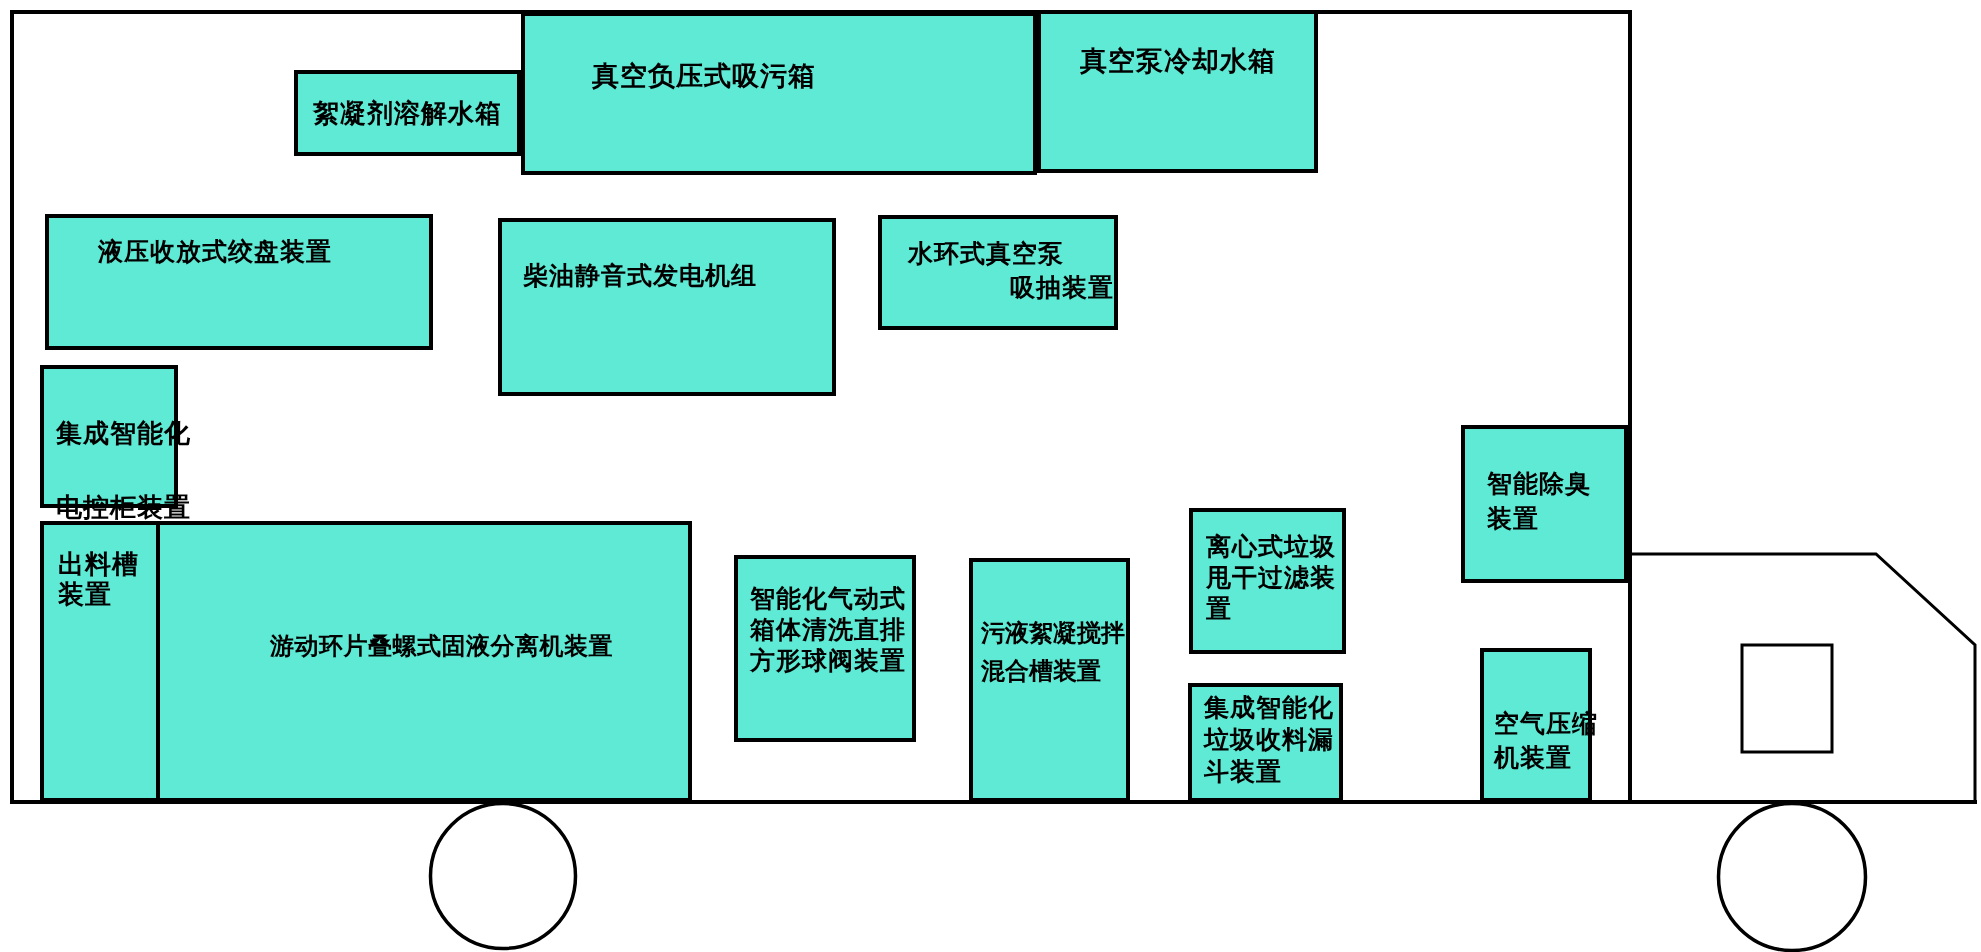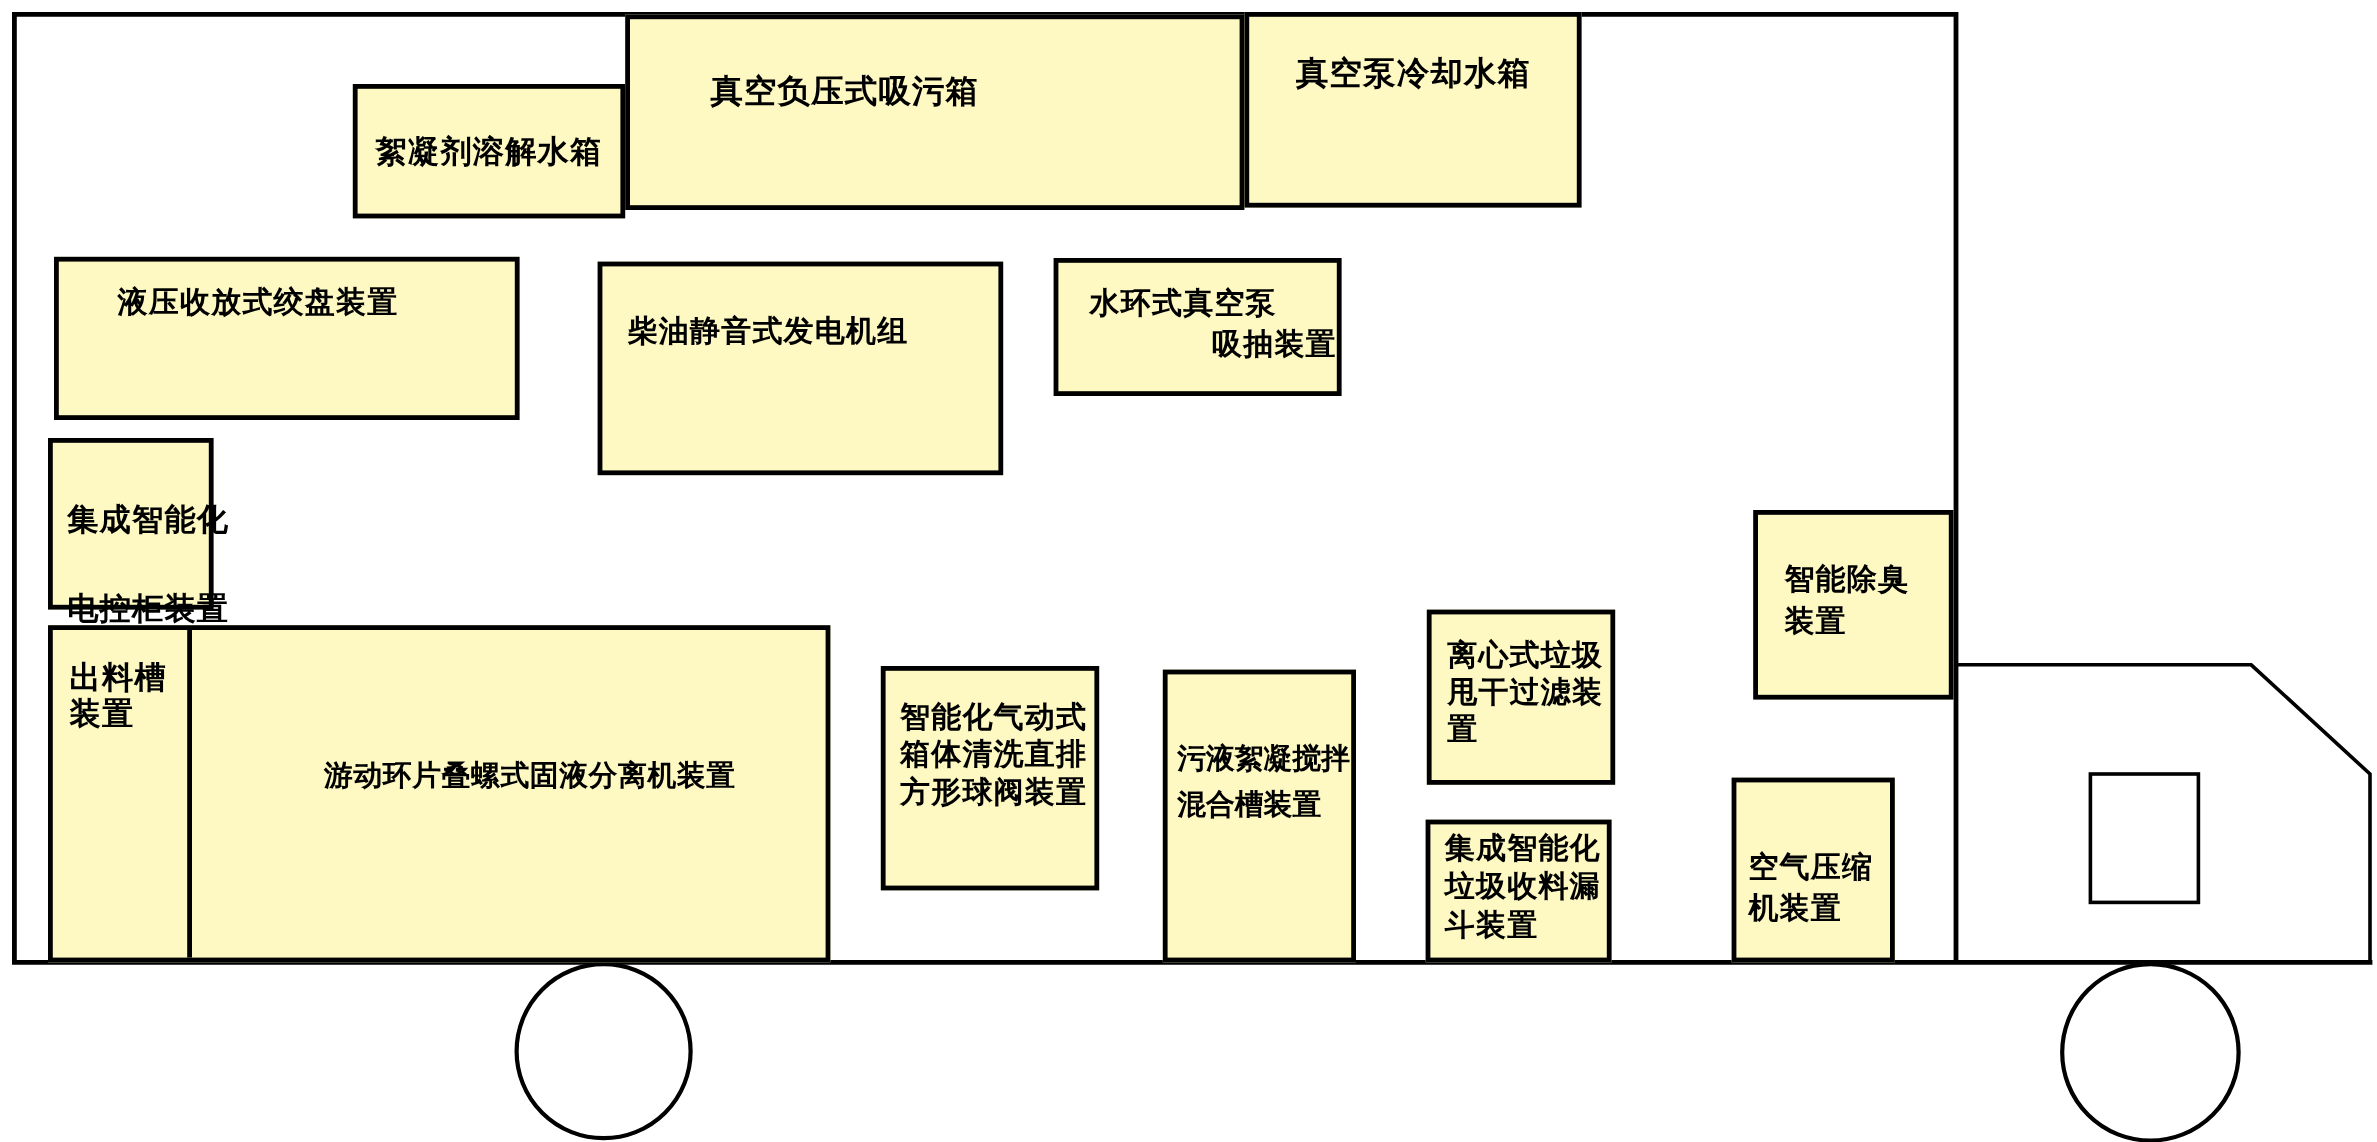--- a/index.html
+++ b/index.html
@@ -9,21 +9,21 @@
     background:#ffffff;
     font-family:"Liberation Sans","DejaVu Sans",sans-serif;
     font-weight:bold;
     color:#000;
     overflow:hidden;
   }
   .chassis{position:absolute;left:0;top:0;}
   .b{
     position:absolute;
     border:4px solid #000;
-    background:#fef9c3;
+    background:#5eead4;
     box-sizing:border-box;
   }
   .lbl{white-space:nowrap;letter-spacing:1px;}
   .center-lbl{
     display:flex;align-items:center;justify-content:center;
     width:100%;height:100%;
   }
   .cell{
     position:absolute;left:0;top:0;bottom:0;
     border-right:4px solid #000;
@@ -45,21 +45,21 @@
     <path d="M981 14 L981 173" fill="none" stroke="#000" stroke-width="2.5"></path>
 
     <path d="M1630 554 L1876 554 L1975 645 L1975 800" fill="none" stroke="#000" stroke-width="3"></path>
 
     <rect x="1742" y="645" width="90" height="107" fill="#ffffff" stroke="#000" stroke-width="3"></rect>
 
     <circle cx="503" cy="876" r="72.5" fill="#ffffff" stroke="#000" stroke-width="3.5"></circle>
     <circle cx="1792" cy="877" r="73.5" fill="#ffffff" stroke="#000" stroke-width="3.5"></circle>
   </svg>
 
-  <div class="b" style="left:294px;top:70px;width:227px;height:112px;">
+  <div class="b" style="left:294px;top:70px;width:227px;height:86px;">
     <div class="lbl center-lbl" style="font-size:26px;">絮凝剂溶解水箱</div>
   </div>
 
   <div class="b" style="left:521px;top:12px;width:516px;height:163px;padding:42px 0 0 67px;">
     <div class="lbl" style="font-size:27px;">真空负压式吸污箱</div>
   </div>
 
   <div class="b" style="left:1037px;top:10px;width:281px;height:163px;padding:29px 0 0 39px;">
     <div class="lbl" style="font-size:27px;">真空泵冷却水箱</div>
   </div>
@@ -112,18 +112,18 @@
     <div class="lbl" style="font-size:25px;">集成智能化</div>
     <div class="lbl" style="font-size:25px;">垃圾收料漏</div>
     <div class="lbl" style="font-size:25px;">斗装置</div>
   </div>
 
   <div class="b" style="left:1461px;top:425px;width:167px;height:158px;padding:37px 0 0 22px;line-height:35px;">
     <div class="lbl" style="font-size:25px;">智能除臭</div>
     <div class="lbl" style="font-size:25px;">装置</div>
   </div>
 
-  <div class="b" style="left:1443px;top:648px;width:136px;height:154px;padding:54px 0 0 10px;line-height:34px;">
+  <div class="b" style="left:1480px;top:648px;width:112px;height:154px;padding:54px 0 0 10px;line-height:34px;">
     <div class="lbl" style="font-size:25px;">空气压缩</div>
     <div class="lbl" style="font-size:25px;">机装置</div>
   </div>
 
 </div>
 
 </body></html>

